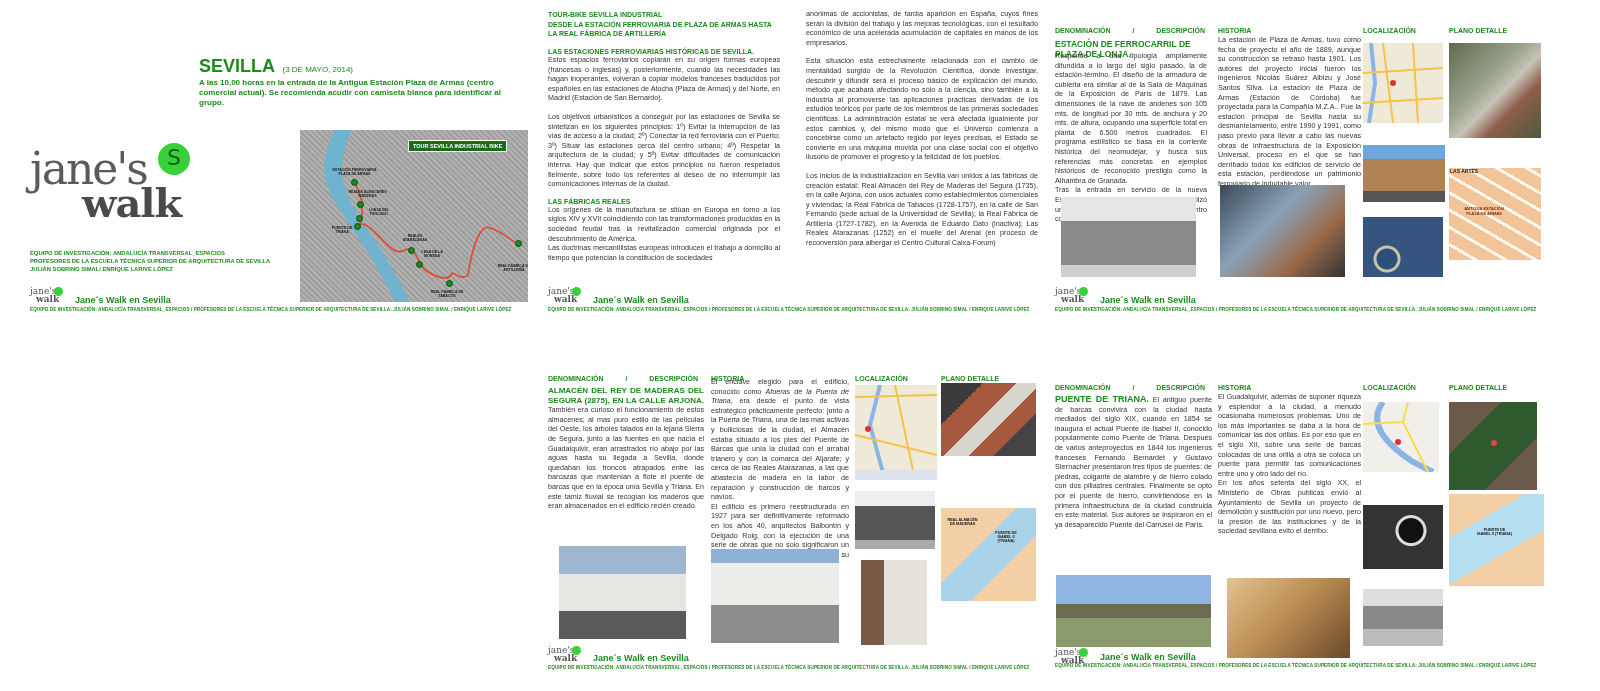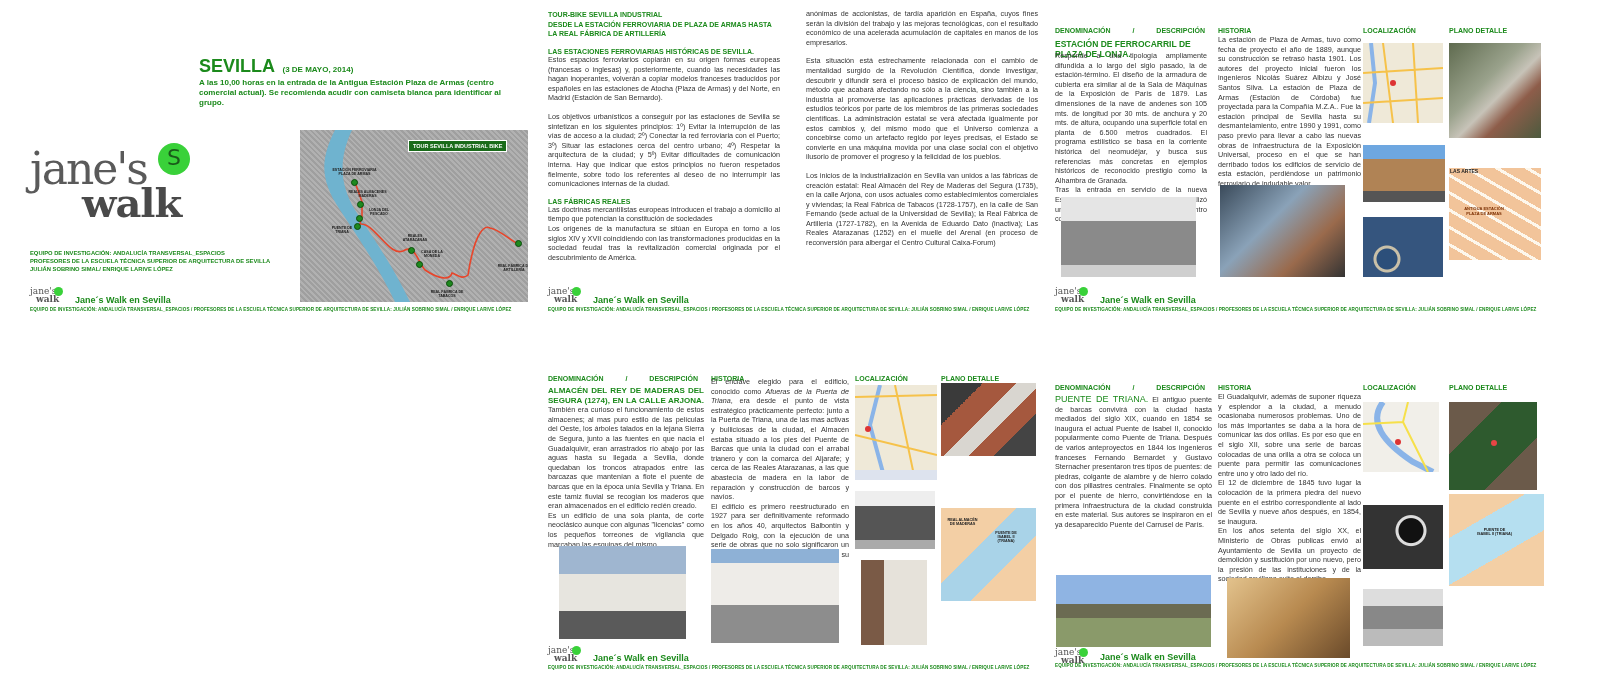--- a/index.html
+++ b/index.html
@@ -17,21 +17,21 @@
   .map-marker { position: absolute; width: 7px; height: 7px; border-radius: 50%; background: #1e8a1e; border: 1px solid #0c4d0c; }
   .map-label { position: absolute; font-size: 3.6px; font-weight: bold; color: #222; text-align: center; line-height: 4px; }
   .caption-title { font-variant: small-caps; }
 </style>
 </head>
 <body>
 
 <div class="page" style="left:0;top:0;width:535px;height:330px;">
   <div style="position:absolute;left:199px;top:56px;width:320px;">
     <span style="font-size:18px;font-weight:bold;color:#1c8a1c;">SEVILLA</span>
-    <span style="font-size:8px;font-weight:bold;color:#1c8a1c;margin-left:3px;">(3 DE MAYO, 2014)</span>
+    <span style="font-size:8px;font-weight:normal;color:#1c8a1c;margin-left:3px;">(3 DE MAYO, 2014)</span>
     <div style="font-size:8px;font-weight:bold;color:#1c8a1c;line-height:10px;margin-top:1px;">A las 10,00 horas en la entrada de la Antigua Estación Plaza de Armas (centro comercial  actual). Se recomienda acudir con camiseta blanca para identificar al grupo.</div>
   </div>
 
   <div style="position:absolute;left:30px;top:143px;width:190px;height:85px;">
     <div style="position:absolute;left:0;top:4px;font-family:'DejaVu Serif',serif;font-size:44px;line-height:44px;color:#5a5a5a;letter-spacing:-2px;font-weight:300;">jane's</div>
     <div style="position:absolute;left:52px;top:40px;font-family:'DejaVu Serif',serif;font-size:40px;line-height:40px;color:#4a4a4a;font-weight:bold;letter-spacing:-1px;">walk</div>
     <div style="position:absolute;left:128px;top:0;width:32px;height:32px;border-radius:50%;background:#39d139;color:#1a5a1a;font-size:22px;text-align:center;line-height:30px;font-family:'DejaVu Sans',sans-serif;">
       <span>S</span>
     </div>
     <div style="position:absolute;left:150px;top:10px;width:28px;height:34px;background:#555;border-radius:50% 50% 50% 0;transform:rotate(-20deg);z-index:-1;"></div>
@@ -80,22 +80,22 @@
 <div class="page" style="left:540px;top:0;width:500px;height:330px;">
   <div style="position:absolute;left:8px;top:10px;width:232px;font-size:7px;font-weight:bold;color:#1c8a1c;line-height:9.5px;">
     <div>TOUR-BIKE SEVILLA INDUSTRIAL</div>
     <div>DESDE LA ESTACIÓN FERROVIARIA DE PLAZA DE ARMAS HASTA LA REAL FÁBRICA DE ARTILLERÍA</div>
   </div>
   <div style="position:absolute;left:8px;top:48px;width:232px;">
     <div class="hdr">LAS ESTACIONES FERROVIARIAS HISTÓRICAS DE SEVILLA.</div>
     <p class="body-text">Estos espacios ferroviarios copiarán en su origen formas europeas (francesas o inglesas) y, posteriormente, cuando las necesidades las hagan inoperantes, volverán a copiar modelos franceses traducidos por españoles en las estaciones de Atocha (Plaza de Armas) y del Norte, en Madrid (Estación de San Bernardo).</p>
     <p class="body-text" style="margin-top:9px;">Los objetivos urbanísticos a conseguir por las estaciones de Sevilla se sintetizan en los siguientes principios: 1º) Evitar la interrupción de las vías de acceso a la ciudad; 2º) Conectar la red ferroviaria con el Puerto; 3º) Situar las estaciones cerca del centro urbano; 4º) Respetar la arquitectura de la ciudad; y 5º) Evitar dificultades de comunicación interna. Hay que indicar que estos principios no fueron respetados fielmente, sobre todo los referentes al deseo de no interrumpir las comunicaciones internas de la ciudad.</p>
     <div class="hdr" style="margin-top:9px;">LAS FÁBRICAS REALES</div>
+    <p class="body-text">Los orígenes de la manufactura se sitúan en Europa en torno a los siglos XIV y XVII coincidiendo con las transformaciones producidas en la sociedad feudal tras la revitalización comercial originada por el descubrimiento de América.</p>
     <p class="body-text">Las doctrinas mercantilistas europeas introducen el trabajo a domicilio al tiempo que potencian la constitución de sociedades</p>
-    <p class="body-text">Los orígenes de la manufactura se sitúan en Europa en torno a los siglos XIV y XVII coincidiendo con las transformaciones producidas en la sociedad feudal tras la revitalización comercial originada por el descubrimiento de América.</p>
   </div>
   <div style="position:absolute;left:266px;top:9px;width:232px;">
     <p class="body-text">anónimas de accionistas, de tardía aparición en España, cuyos fines serán la división del trabajo y las mejoras tecnológicas, con el resultado económico de una acelerada acumulación de capitales en manos de los empresarios.</p>
     <p class="body-text" style="margin-top:9px;">Esta situación está estrechamente relacionada con el cambio de mentalidad surgido de la Revolución Científica, donde investigar, descubrir y difundir será el proceso básico de explicación del mundo, método que acabará afectando no sólo a la ciencia, sino también a la industria al promoverse las aplicaciones prácticas derivadas de los estudios teóricos por parte de los miembros de las primeras sociedades científicas. La administración estatal se verá afectada igualmente por estos cambios y, del mismo modo que el Universo comienza a concebirse como un artefacto regido por leyes precisas, el Estado se convierte en una máquina movida por una clase social con el objetivo ilusorio de promover el progreso y la felicidad de los pueblos.</p>
     <p class="body-text" style="margin-top:9px;">Los inicios de la industrialización en Sevilla van unidos a las fábricas de creación estatal: Real Almacén del Rey de Maderas del Segura (1735), en la calle Arjona, con usos actuales como establecimientos comerciales y viviendas; la Real Fábrica de Tabacos (1728-1757), en la calle de San Fernando (sede actual de la Universidad de Sevilla); la Real Fábrica de Artillería (1727-1782), en la Avenida de Eduardo Dato (inactiva); Las Reales Atarazanas (1252) en el muelle del Arenal (en proceso de reconversión para albergar el Centro Cultural Caixa-Forum)</p>
   </div>
   <div class="footer-logo" style="left:8px;top:287px;">
     <div class="mini-logo-text">jane's</div>
     <div class="mini-logo-text" style="padding-left:6px;font-weight:bold;">walk</div>
     <div class="mini-logo-bubble"></div>
@@ -147,24 +147,23 @@
 </div>
 
 <div class="page" style="left:540px;top:365px;width:500px;height:326px;">
   <div class="hdr" style="position:absolute;left:8px;top:10px;width:150px;display:flex;justify-content:space-between;">
     <span>DENOMINACIÓN</span>
       <span>/</span>
       <span>DESCRIPCIÓN</span>
   </div>
   <div style="position:absolute;left:8px;top:21px;width:156px;">
     <p class="body-text">
-      <span class="caption-title" style="font-size:8px;font-weight:bold;color:#1c8a1c;">ALMACÉN DEL REY DE MADERAS DEL SEGURA (1274), EN LA CALLE ARJONA.</span>
+      <span class="caption-title" style="font-size:8px;font-weight:bold;color:#1c8a1c;">ALMACÉN DEL REY DE MADERAS DEL SEGURA (2875), EN LA CALLE ARJONA.</span>
       <span>También era curioso el funcionamiento de estos almacenes; al mas puro estilo de las películas del Oeste, los árboles talados en la lejana Sierra de Segura, junto a las fuentes en que nacía el Guadalquivir, eran arrastrados río abajo por las aguas hasta su llegada a Sevilla, donde quedaban los troncos atrapados entre las barcazas que mantenían a flote el puente de barcas que en la época unía Sevilla y Triana. En este tamiz fluvial se recogían los maderos que eran almacenados en el edificio recién creado.</span>
     </p>
-    <p class="body-text">Es un edificio de una sola planta, de corte neoclásico aunque con algunas "licencias" como los pequeños torreones de vigilancia que marcaban las esquinas del mismo.</p>
   </div>
   <div class="hdr" style="position:absolute;left:171px;top:10px;">HISTORIA</div>
   <div style="position:absolute;left:171px;top:12px;width:138px;">
     <p class="body-text"><span>El enclave elegido para el edificio, conocido como </span><em>Afueras de la Puerta de Triana</em><span>, era desde el punto de vista estratégico prácticamente perfecto: junto a la Puerta de Triana, una de las mas activas y bulliciosas de la ciudad, el Almacén estaba situado a los pies del Puente de Barcas que unía la ciudad con el arrabal trianero y con la comarca del Aljarafe; y cerca de las Reales Atarazanas, a las que abastecía de madera en la labor de reparación y construcción de barcos y navíos.</span></p>
     <p class="body-text">El edificio es primero reestructurado en 1927 para ser definitivamente reformado en los años 40, arquitectos Balbontín y Delgado Roig, con la ejecución de una serie de obras que no solo significaron un cambio radical en su uso, sino en su propia fisonomía.</p>
   </div>
   <div class="hdr" style="position:absolute;left:315px;top:10px;">LOCALIZACIÓN</div>
   <div class="hdr" style="position:absolute;left:401px;top:10px;">PLANO DETALLE</div>
 
   <div class="img" style="left:315px;top:20px;width:82px;height:95px;background:#efe9d8;">
@@ -195,28 +194,27 @@
 </div>
 
 <div class="page" style="left:1048px;top:365px;width:552px;height:326px;">
   <div class="hdr" style="position:absolute;left:7px;top:19px;width:150px;display:flex;justify-content:space-between;">
     <span>DENOMINACIÓN</span>
       <span>/</span>
       <span>DESCRIPCIÓN</span>
   </div>
   <div style="position:absolute;left:7px;top:30px;width:157px;">
     <p class="body-text">
-      <span class="caption-title" style="font-size:9px;font-weight:normal;color:#1c8a1c;">PUENTE DE TRIANA.</span>
+      <span class="caption-title" style="font-size:9px;font-weight:bold;color:#1c8a1c;">PUENTE DE TRIANA.</span>
       <span>El antiguo puente de barcas convivirá con la ciudad hasta mediados del siglo XIX, cuando en 1854 se inaugura el actual Puente de Isabel II, conocido popularmente como Puente de Triana. Después de varios anteproyectos en 1844 los ingenieros franceses Fernando Bernardet y Gustavo Sternacher presentaron tres tipos de puentes: de piedras, colgante de alambre y de hierro colado con dos pillastres centrales. Finalmente se optó por el puente de hierro, convirtiéndose en la primera infraestructura de la ciudad construida en este material. Sus autores se inspiraron en el ya desaparecido Puente del Carrusel de París.</span>
     </p>
   </div>
   <div class="hdr" style="position:absolute;left:170px;top:19px;">HISTORIA</div>
   <div style="position:absolute;left:170px;top:27px;width:143px;">
     <p class="body-text">El Guadalquivir, además de suponer riqueza y esplendor a la ciudad, a menudo ocasionaba numerosos problemas. Uno de los más importantes se daba a la hora de comunicar las dos orillas. Es por eso que en el siglo XII, sobre una serie de barcas colocadas de una orilla a otra se coloca un puente para permitir las comunicaciones entre uno y otro lado del río.</p>
-    <p class="body-text">El 12 de diciembre de 1845 tuvo lugar la colocación de la primera piedra del nuevo puente en el estribo correspondiente al lado de Sevilla y nueve años después, en 1854, se inaugura.</p>
     <p class="body-text">En los años setenta del siglo XX, el Ministerio de Obras publicas envió al Ayuntamiento de Sevilla un proyecto de demolición y sustitución por uno nuevo, pero la presión de las instituciones y de la sociedad sevillana evito el derribo.</p>
   </div>
   <div class="hdr" style="position:absolute;left:315px;top:19px;">LOCALIZACIÓN</div>
   <div class="hdr" style="position:absolute;left:401px;top:19px;">PLANO DETALLE</div>
 
   <div class="img" style="left:315px;top:37px;width:76px;height:70px;background:#f1efe9;">
     <svg width="76" height="70">
         <path d="M20 0 C5 20, 20 40, 50 60 L70 70" stroke="#8ab4e8" stroke-width="6" fill="none"></path>
         <path d="M0 22 L40 20 L45 0 M40 20 L65 70" stroke="#f6e04a" stroke-width="2" fill="none"></path>
         <circle cx="35" cy="40" r="3" fill="#d33"></circle>

